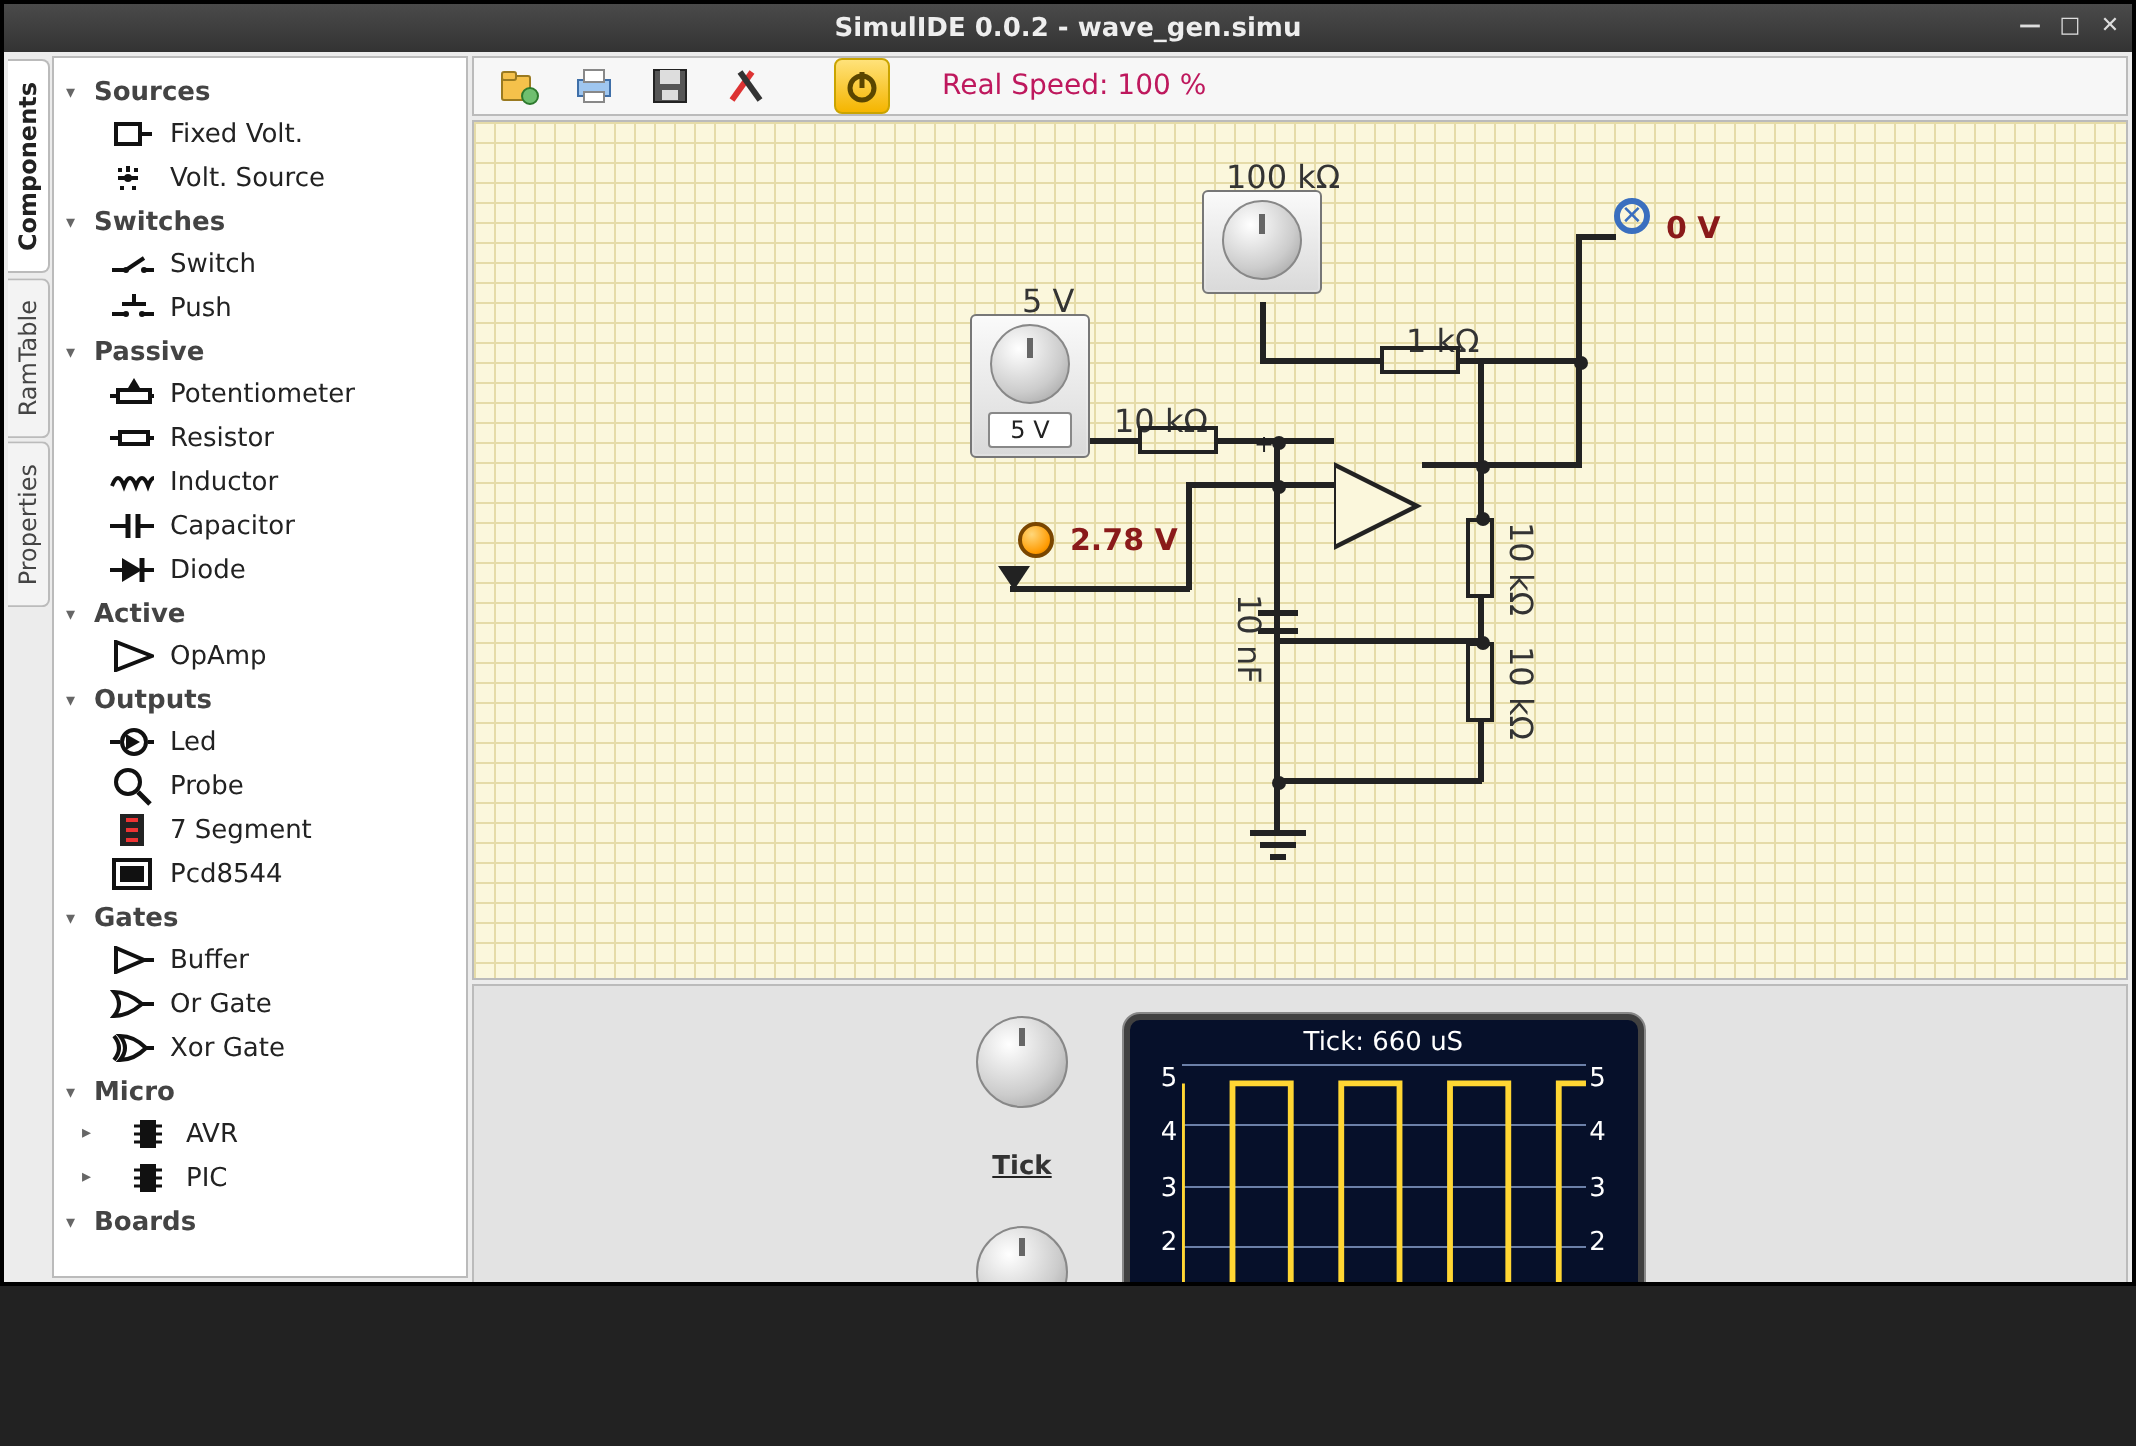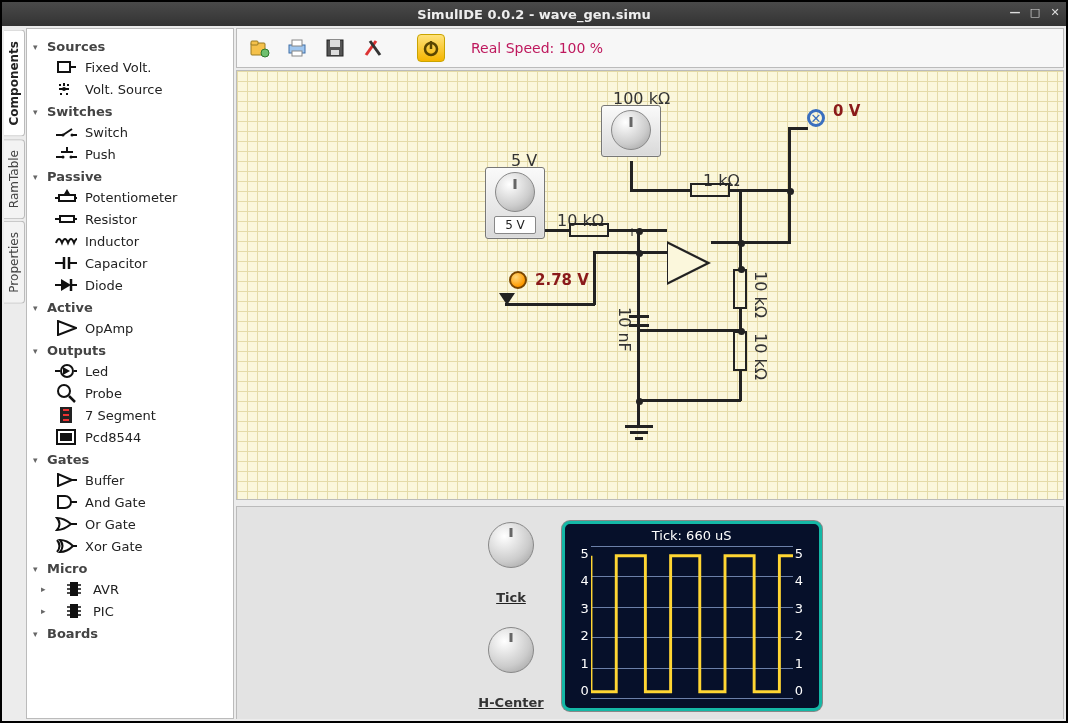--- a/index.html
+++ b/index.html
@@ -1,17 +1,17 @@
 <!DOCTYPE html>
 <html><head>
 <meta charset="utf-8">
 <style>
 html,body{margin:0;padding:0;font-family:"DejaVu Sans","Liberation Sans",sans-serif;font-size:13px;background:#222;color:#222;}
 *{box-sizing:border-box;}
-.window{width:1068px;height:723px;background:#e8e8e8;border:2px solid #000;position:relative;overflow:hidden;display:flex;flex-direction:column;}
+.window{width:1068px;height:643px;background:#e8e8e8;border:2px solid #000;position:relative;overflow:hidden;display:flex;flex-direction:column;}
 .titlebar{height:24px;background:linear-gradient(#4a4a4a,#333);color:#eee;display:flex;align-items:center;font-weight:bold;font-size:13px;position:relative;}
 .titlebar .title{flex:1;text-align:center;}
 .wbtns{position:absolute;right:4px;top:3px;display:flex;gap:6px;}
 .wbtn{width:14px;height:14px;display:flex;align-items:center;justify-content:center;color:#ddd;font-size:11px;cursor:pointer;}
 .body{flex:1;display:flex;background:#ececec;position:relative;overflow:hidden;}
 .vtabs{width:24px;display:flex;flex-direction:column;align-items:center;padding-top:4px;gap:2px;}
 .vtab{writing-mode:vertical-rl;transform:rotate(180deg);padding:10px 3px;font-size:12px;background:#f3f3f3;border:1px solid #bbb;border-right:none;border-radius:4px 0 0 4px;cursor:pointer;color:#444;}
 .vtab.active{background:#fff;font-weight:600;color:#222;}
 .sidepanel{width:208px;background:#fff;border:1px solid #bbb;margin:2px 0 2px 0;overflow-y:auto;}
 .tree{padding:6px 6px 10px 6px;}
@@ -56,21 +56,21 @@
 .led-pin{position:absolute;width:0;height:0;border-left:8px solid transparent;border-right:8px solid transparent;border-top:12px solid #222;}
 .gnd{position:absolute;}
 .gnd .g1{width:28px;height:3px;background:#222;margin:0 auto;}
 .gnd .g2{width:18px;height:3px;background:#222;margin:3px auto 0;}
 .gnd .g3{width:8px;height:3px;background:#222;margin:3px auto 0;}
 .bottompanel{height:213px;background:#e3e3e3;border:1px solid #bbb;margin-top:2px;display:flex;align-items:center;justify-content:center;gap:18px;padding:8px 0 2px 0;border-bottom:none;}
 .osc-ctrls{display:flex;flex-direction:column;align-items:center;gap:22px;text-decoration:underline;}
 .small-knob{width:46px;height:46px;border-radius:50%;background:radial-gradient(circle at 35% 30%,#fff,#ccc 60%,#999);border:1px solid #888;position:relative;}
 .small-knob::after{content:"";position:absolute;left:50%;top:5px;width:3px;height:9px;background:#666;transform:translateX(-50%);}
 .ctrl-lbl{font-weight:bold;font-size:13px;color:#333;}
-.scope{width:260px;height:190px;background:#06102a;border:3px solid #14b8a6;border-radius:8px;position:relative;color:#fff;box-shadow:0 0 0 1px #888;}
+.scope{width:260px;height:190px;background:#06102a;border:3px solid #404040;border-radius:8px;position:relative;color:#fff;box-shadow:0 0 0 1px #888;}
 .scope-title{position:absolute;top:4px;width:100%;text-align:center;font-size:13px;}
 .scope-plot{position:absolute;left:26px;right:26px;top:22px;bottom:10px;}
 .scope-axis-l,.scope-axis-r{position:absolute;top:22px;bottom:10px;width:22px;display:flex;flex-direction:column;justify-content:space-between;font-size:13px;}
 .scope-axis-l{left:4px;align-items:flex-end;padding-right:2px;}
 .scope-axis-r{right:4px;align-items:flex-start;padding-left:2px;}
 .grid-h{position:absolute;left:0;right:0;height:1px;background:#6b80a8;}
 .wave{position:absolute;left:0;right:0;top:0;bottom:0;}
 .wave path{stroke:#ffd633;stroke-width:3;fill:none;}
 svg{display:block;}
 </style>
@@ -284,29 +284,20 @@
                 <svg width="22" height="14">
                   <path d="M3 1 L3 13 L17 7 Z" fill="none" stroke="#111" stroke-width="2"></path>
                   <line x1="17" y1="7" x2="22" y2="7" stroke="#111" stroke-width="2"></line>
                 </svg>
               </span>
               <span>Buffer</span>
             </div>
             <div class="item">
               <span class="ic">
                 <svg width="22" height="16">
-                  <path d="M3 2 L10 2 A6 6 0 0 1 10 14 L3 14 Z" fill="none" stroke="#111" stroke-width="2"></path>
-                  <line x1="16" y1="8" x2="22" y2="8" stroke="#111" stroke-width="2"></line>
-                </svg>
-              </span>
-              <span>And Gate</span>
-            </div>
-            <div class="item">
-              <span class="ic">
-                <svg width="22" height="16">
                   <path d="M2 2 Q9 2 16 8 Q9 14 2 14 Q7 8 2 2 Z" fill="none" stroke="#111" stroke-width="2"></path>
                   <line x1="16" y1="8" x2="22" y2="8" stroke="#111" stroke-width="2"></line>
                 </svg>
               </span>
               <span>Or Gate</span>
             </div>
             <div class="item">
               <span class="ic">
                 <svg width="24" height="16">
                   <path d="M5 2 Q12 2 18 8 Q12 14 5 14 Q10 8 5 2 Z" fill="none" stroke="#111" stroke-width="2"></path>
@@ -428,21 +419,21 @@
             <div class="comp-label" style="left:466px;top:100px">1 kΩ</div>
             <div class="resistor-h" style="left:453px;top:112px"></div>
             <div class="wire wh" style="left:493px;top:118px;width:60px"></div>
             <div class="node" style="left:553px;top:120px"></div>
 
             <div class="wire wv" style="left:551px;top:56px;height:65px"></div>
             <div class="probe-ring" style="left:570px;top:38px">
                 <span>✕</span>
               </div>
             <div class="wire wh" style="left:551px;top:56px;width:20px"></div>
-            <div class="probe-lbl" style="left:596px;top:31px">0 V</div>
+            <div class="probe-lbl" style="left:596px;top:44px">0 V</div>
 
             <div class="opamp-wrap" style="left:430px;top:170px">
               <div class="opamp">
                   <div class="opamp-in"></div>
                 </div>
               <span style="position:absolute;left:-40px;top:-16px;font-size:12px;">+</span>
               <span style="position:absolute;left:-40px;top:4px;font-size:14px;">−</span>
             </div>
 
             <div class="wire wh" style="left:400px;top:158px;width:30px"></div>

